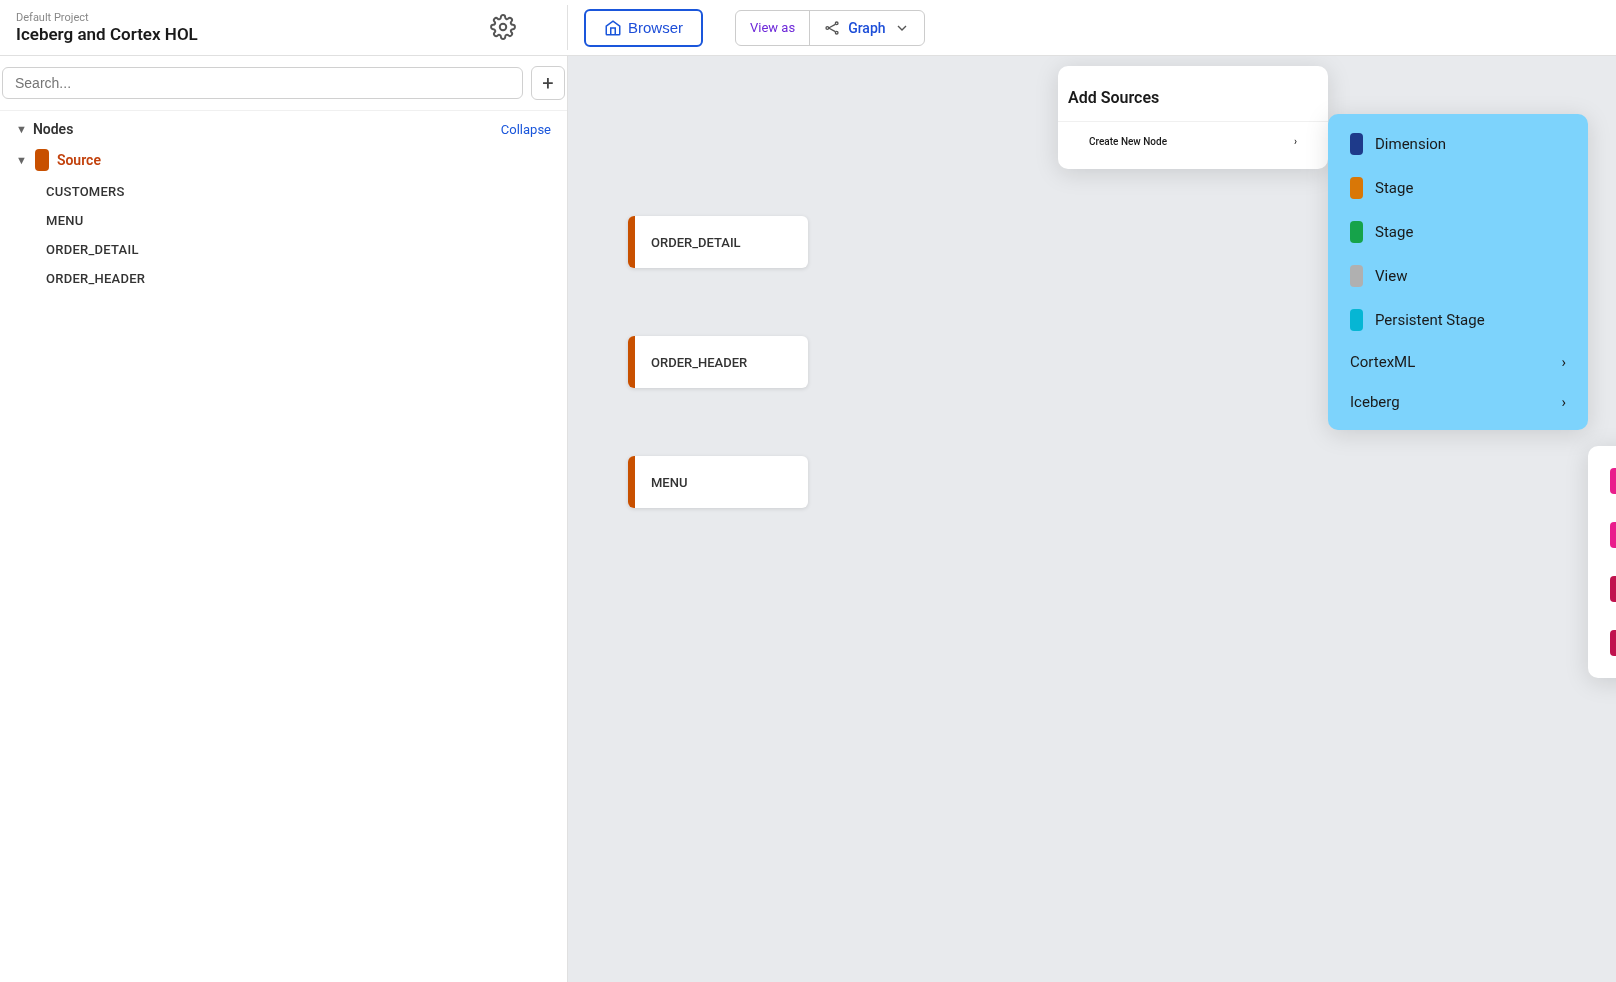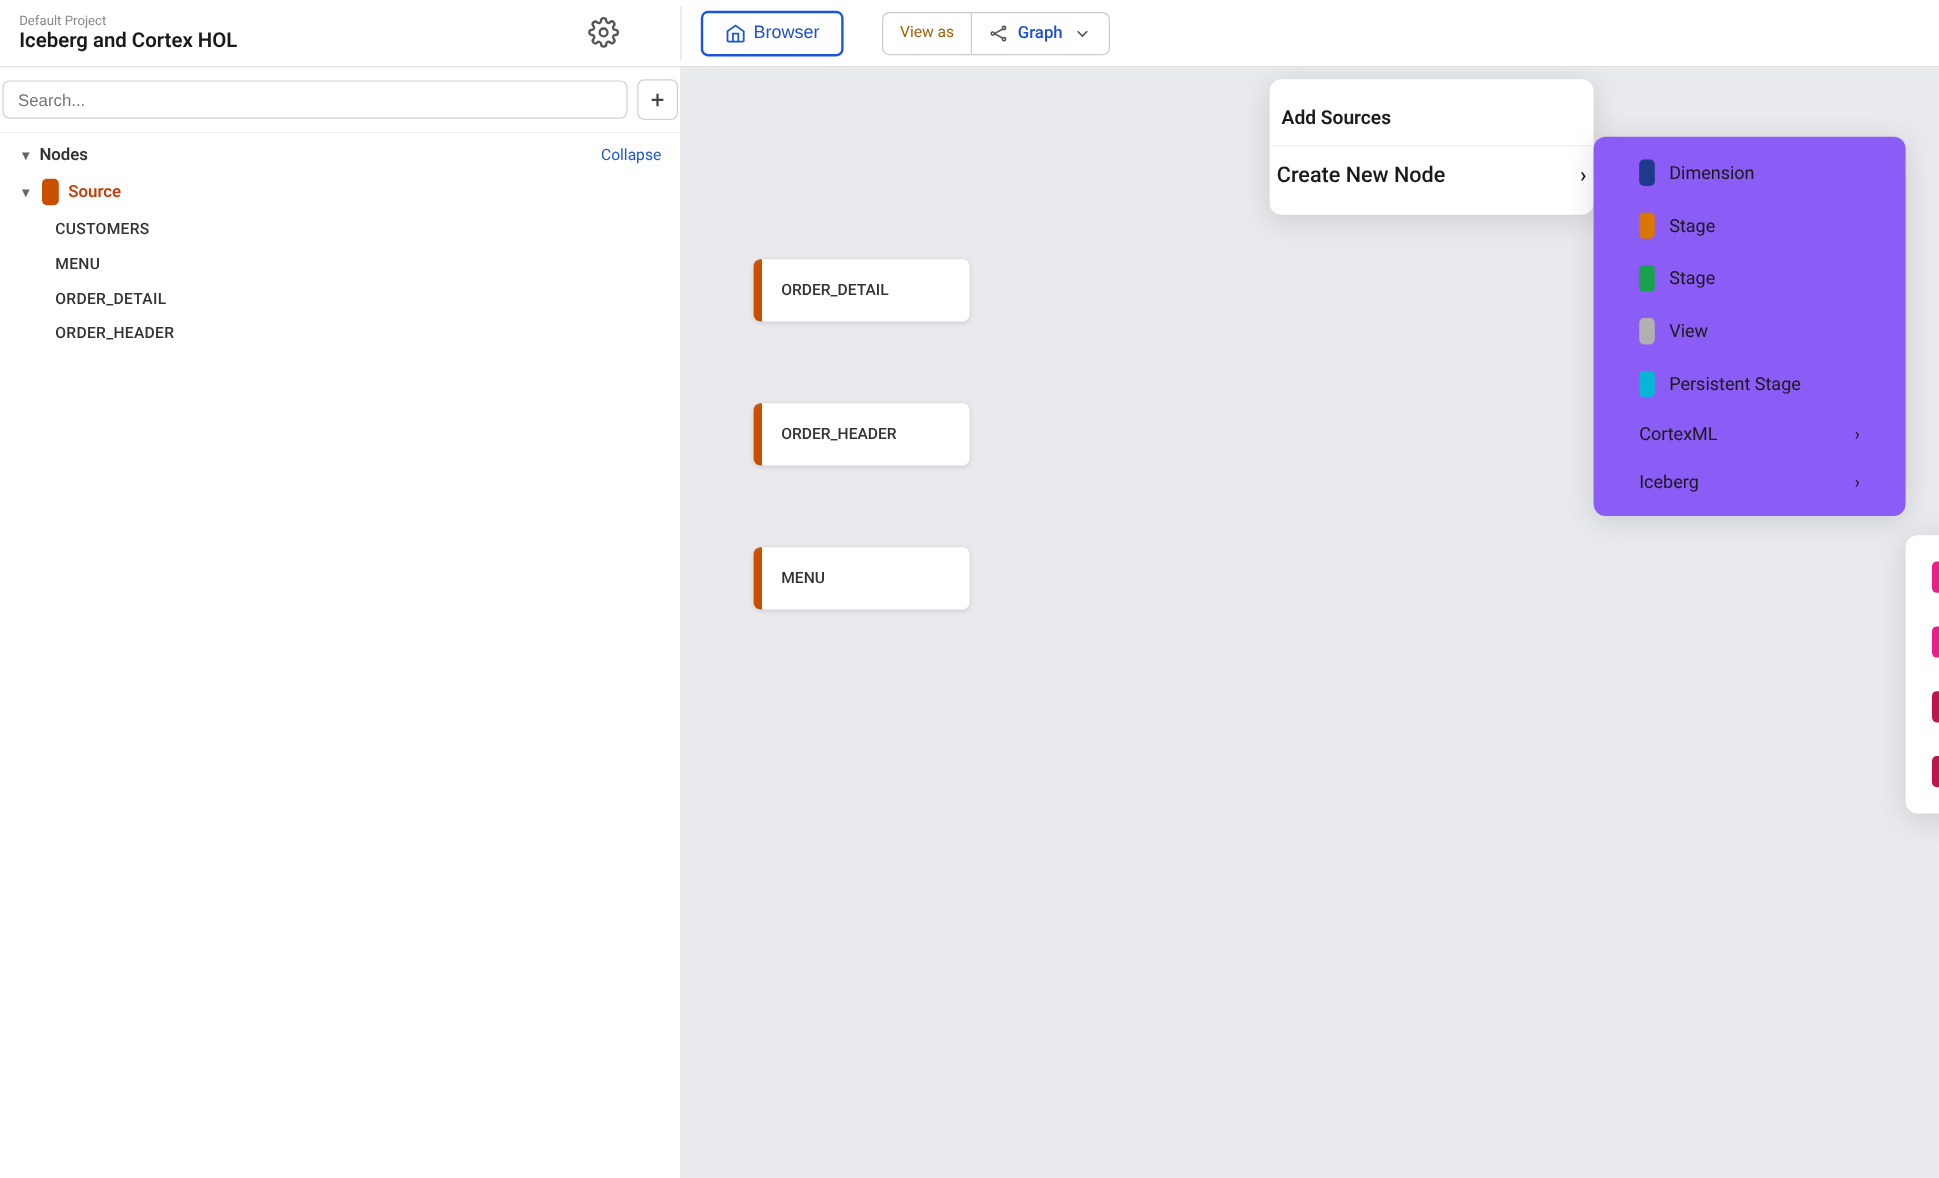--- a/index.html
+++ b/index.html
@@ -70,21 +70,21 @@
       gap: 0;
       border: 1px solid #ccc;
       border-radius: 6px;
       overflow: hidden;
       height: 36px;
       margin-left: 20px;
     }
     .view-as-label {
       padding: 12px 14px;
       font-size: 13px;
-      color: #a16207;
+      color: #6d28d9;
       border-right: 1px solid #ccc;
       height: 100%;
       display: flex;
       align-items: center;
     }
     .view-as-dropdown {
       padding: 0 14px;
       font-size: 14px;
       font-weight: 500;
       color: #1d4ed8;
@@ -255,41 +255,41 @@
       font-weight: 600;
       color: #1a1a1a;
       cursor: pointer;
     }
     .dropdown-separator {
       height: 1px;
       background: #f0f0f0;
       margin: 0;
     }
     .dropdown-item-arrow {
-      padding: 14px 6px;
-      font-size: 18px;
+      padding: 14px 31px;
+      font-size: 10px;
       font-weight: 500;
       color: #1a1a1a;
       cursor: pointer;
       display: flex;
       align-items: center;
       justify-content: space-between;
     }
 
     
     .submenu-node-types {
       position: absolute;
       top: 58px;
       left: 760px;
-      background: #8b5cf6;
+      background: #7dd3fc;
       border-radius: 10px;
       box-shadow: 0 4px 24px rgba(0,0,0,0.13);
       width: 260px;
       z-index: 101;
-      padding: 8px 16px;
+      padding: 8px 0;
     }
     .node-type-item {
       padding: 11px 22px;
       font-size: 15px;
       font-weight: 400;
       color: #1a1a1a;
       cursor: pointer;
       display: flex;
       align-items: center;
       gap: 12px;

